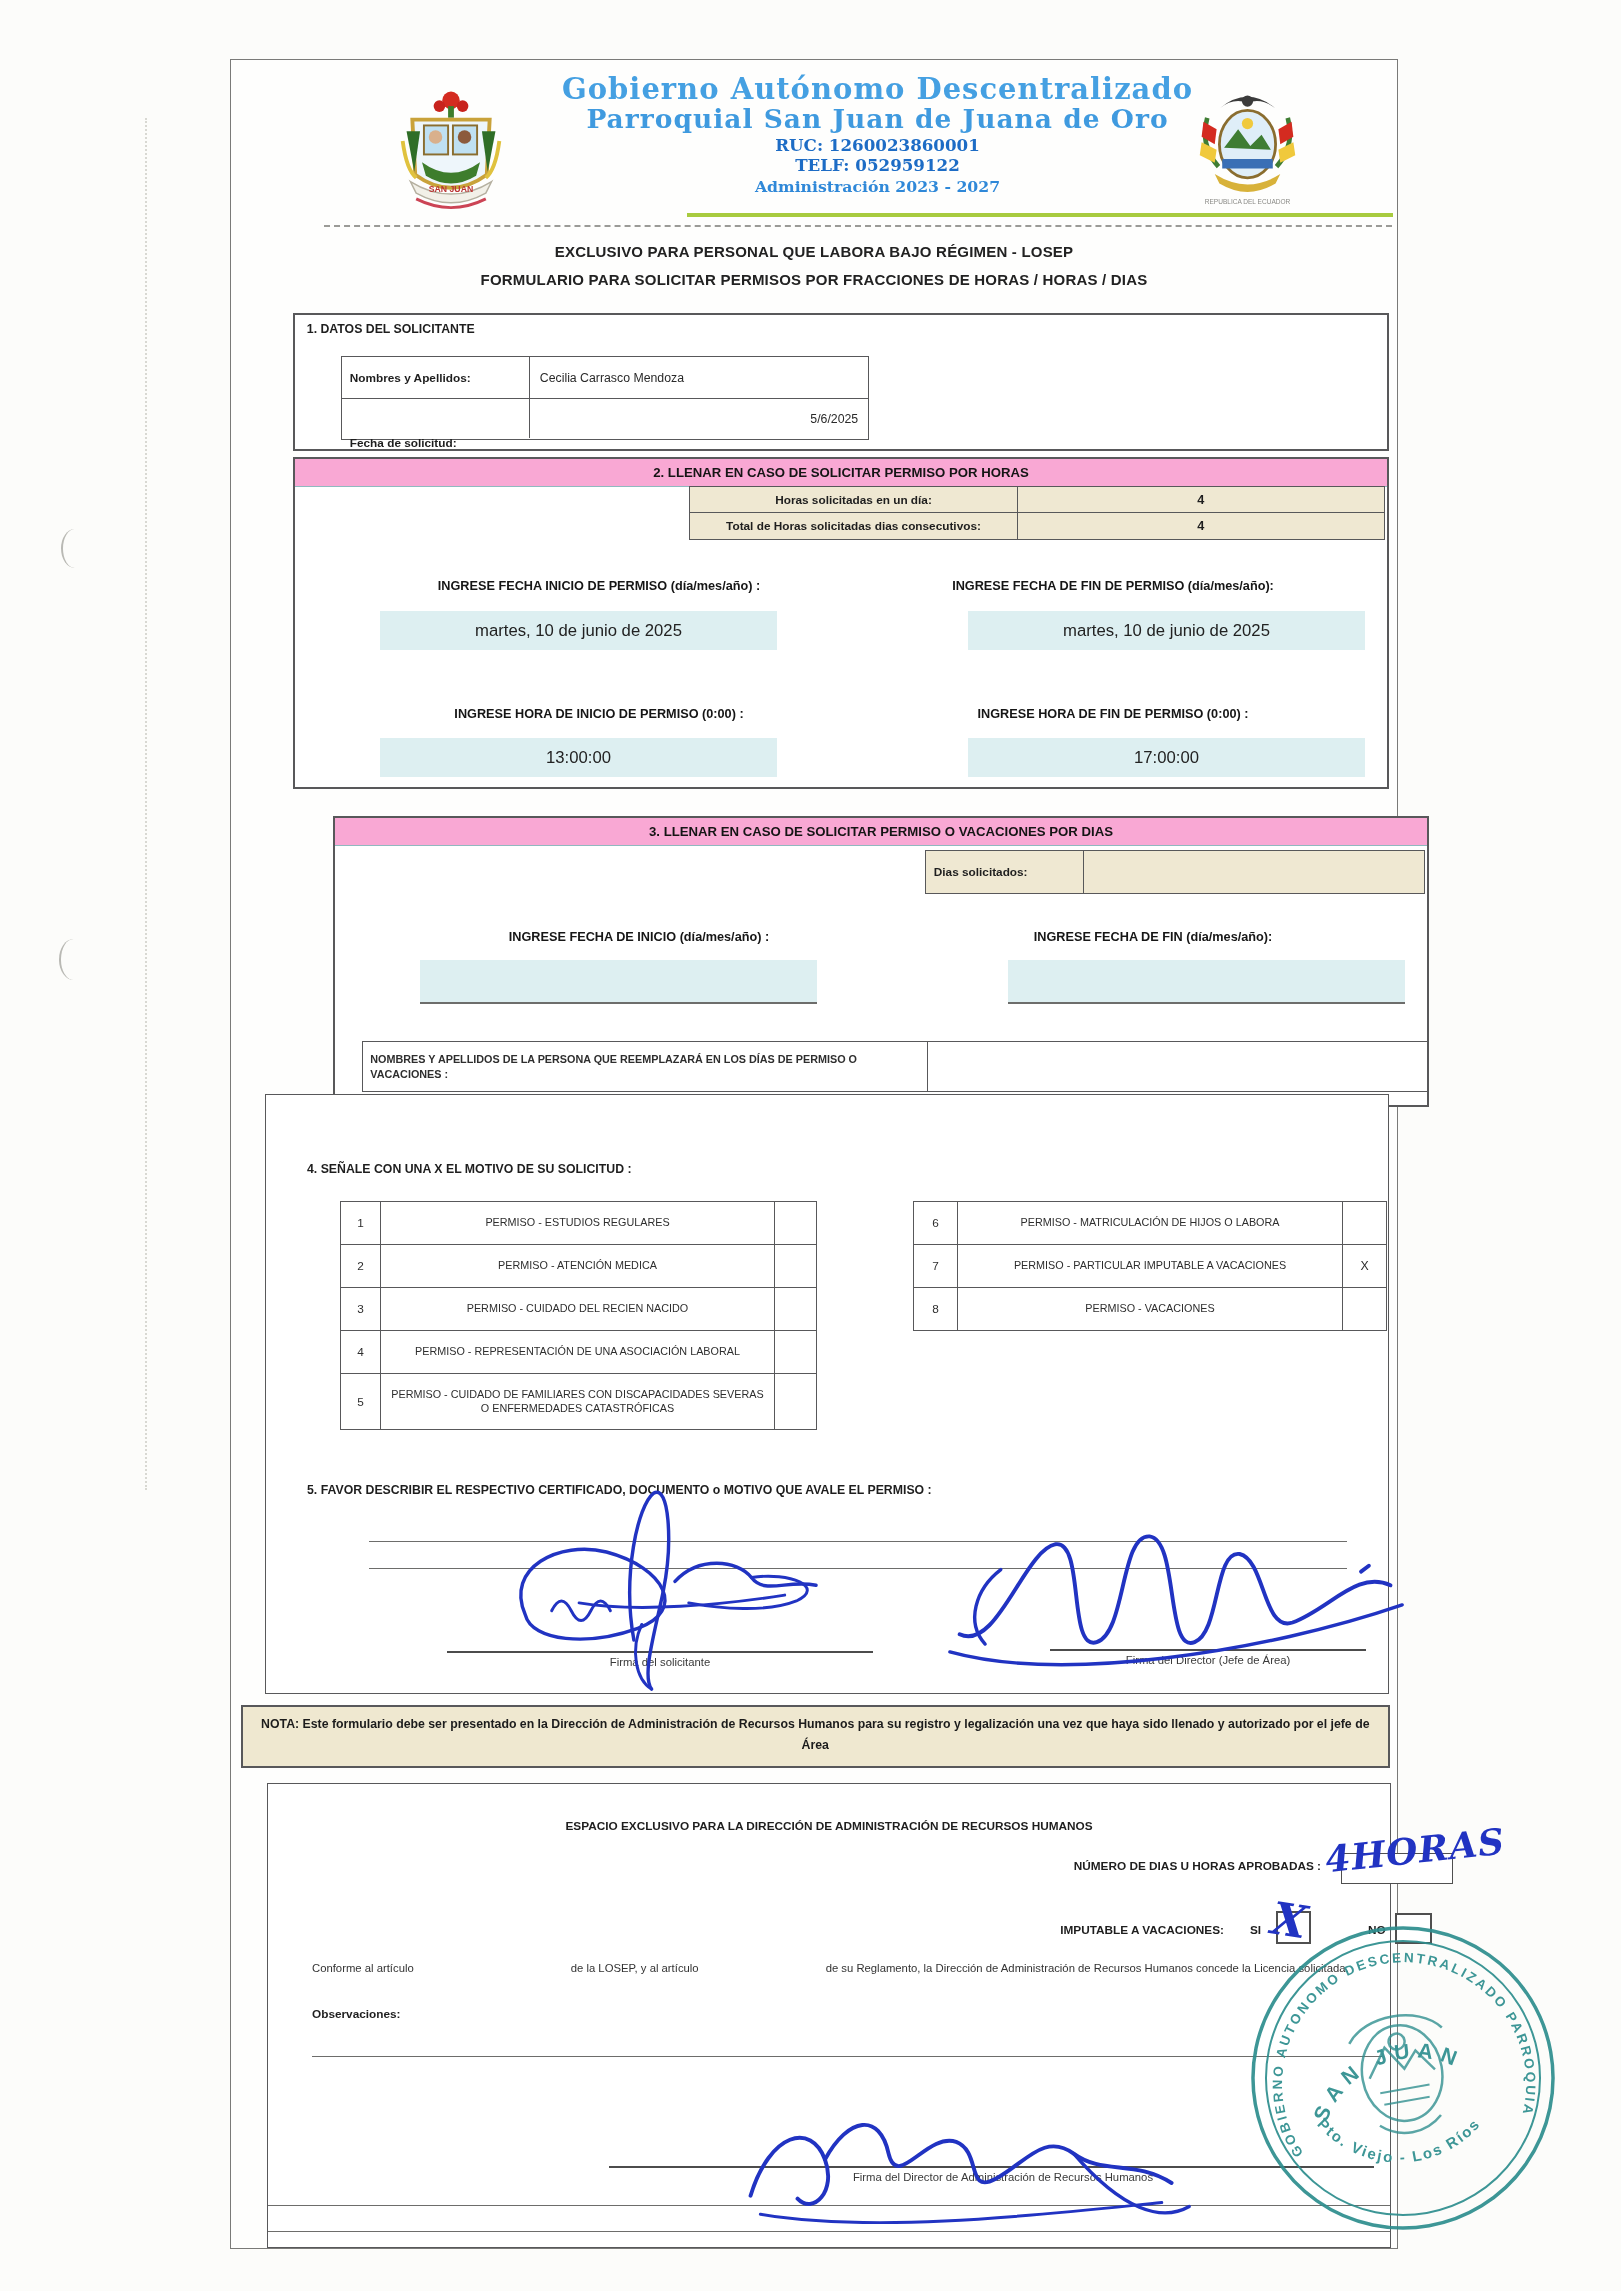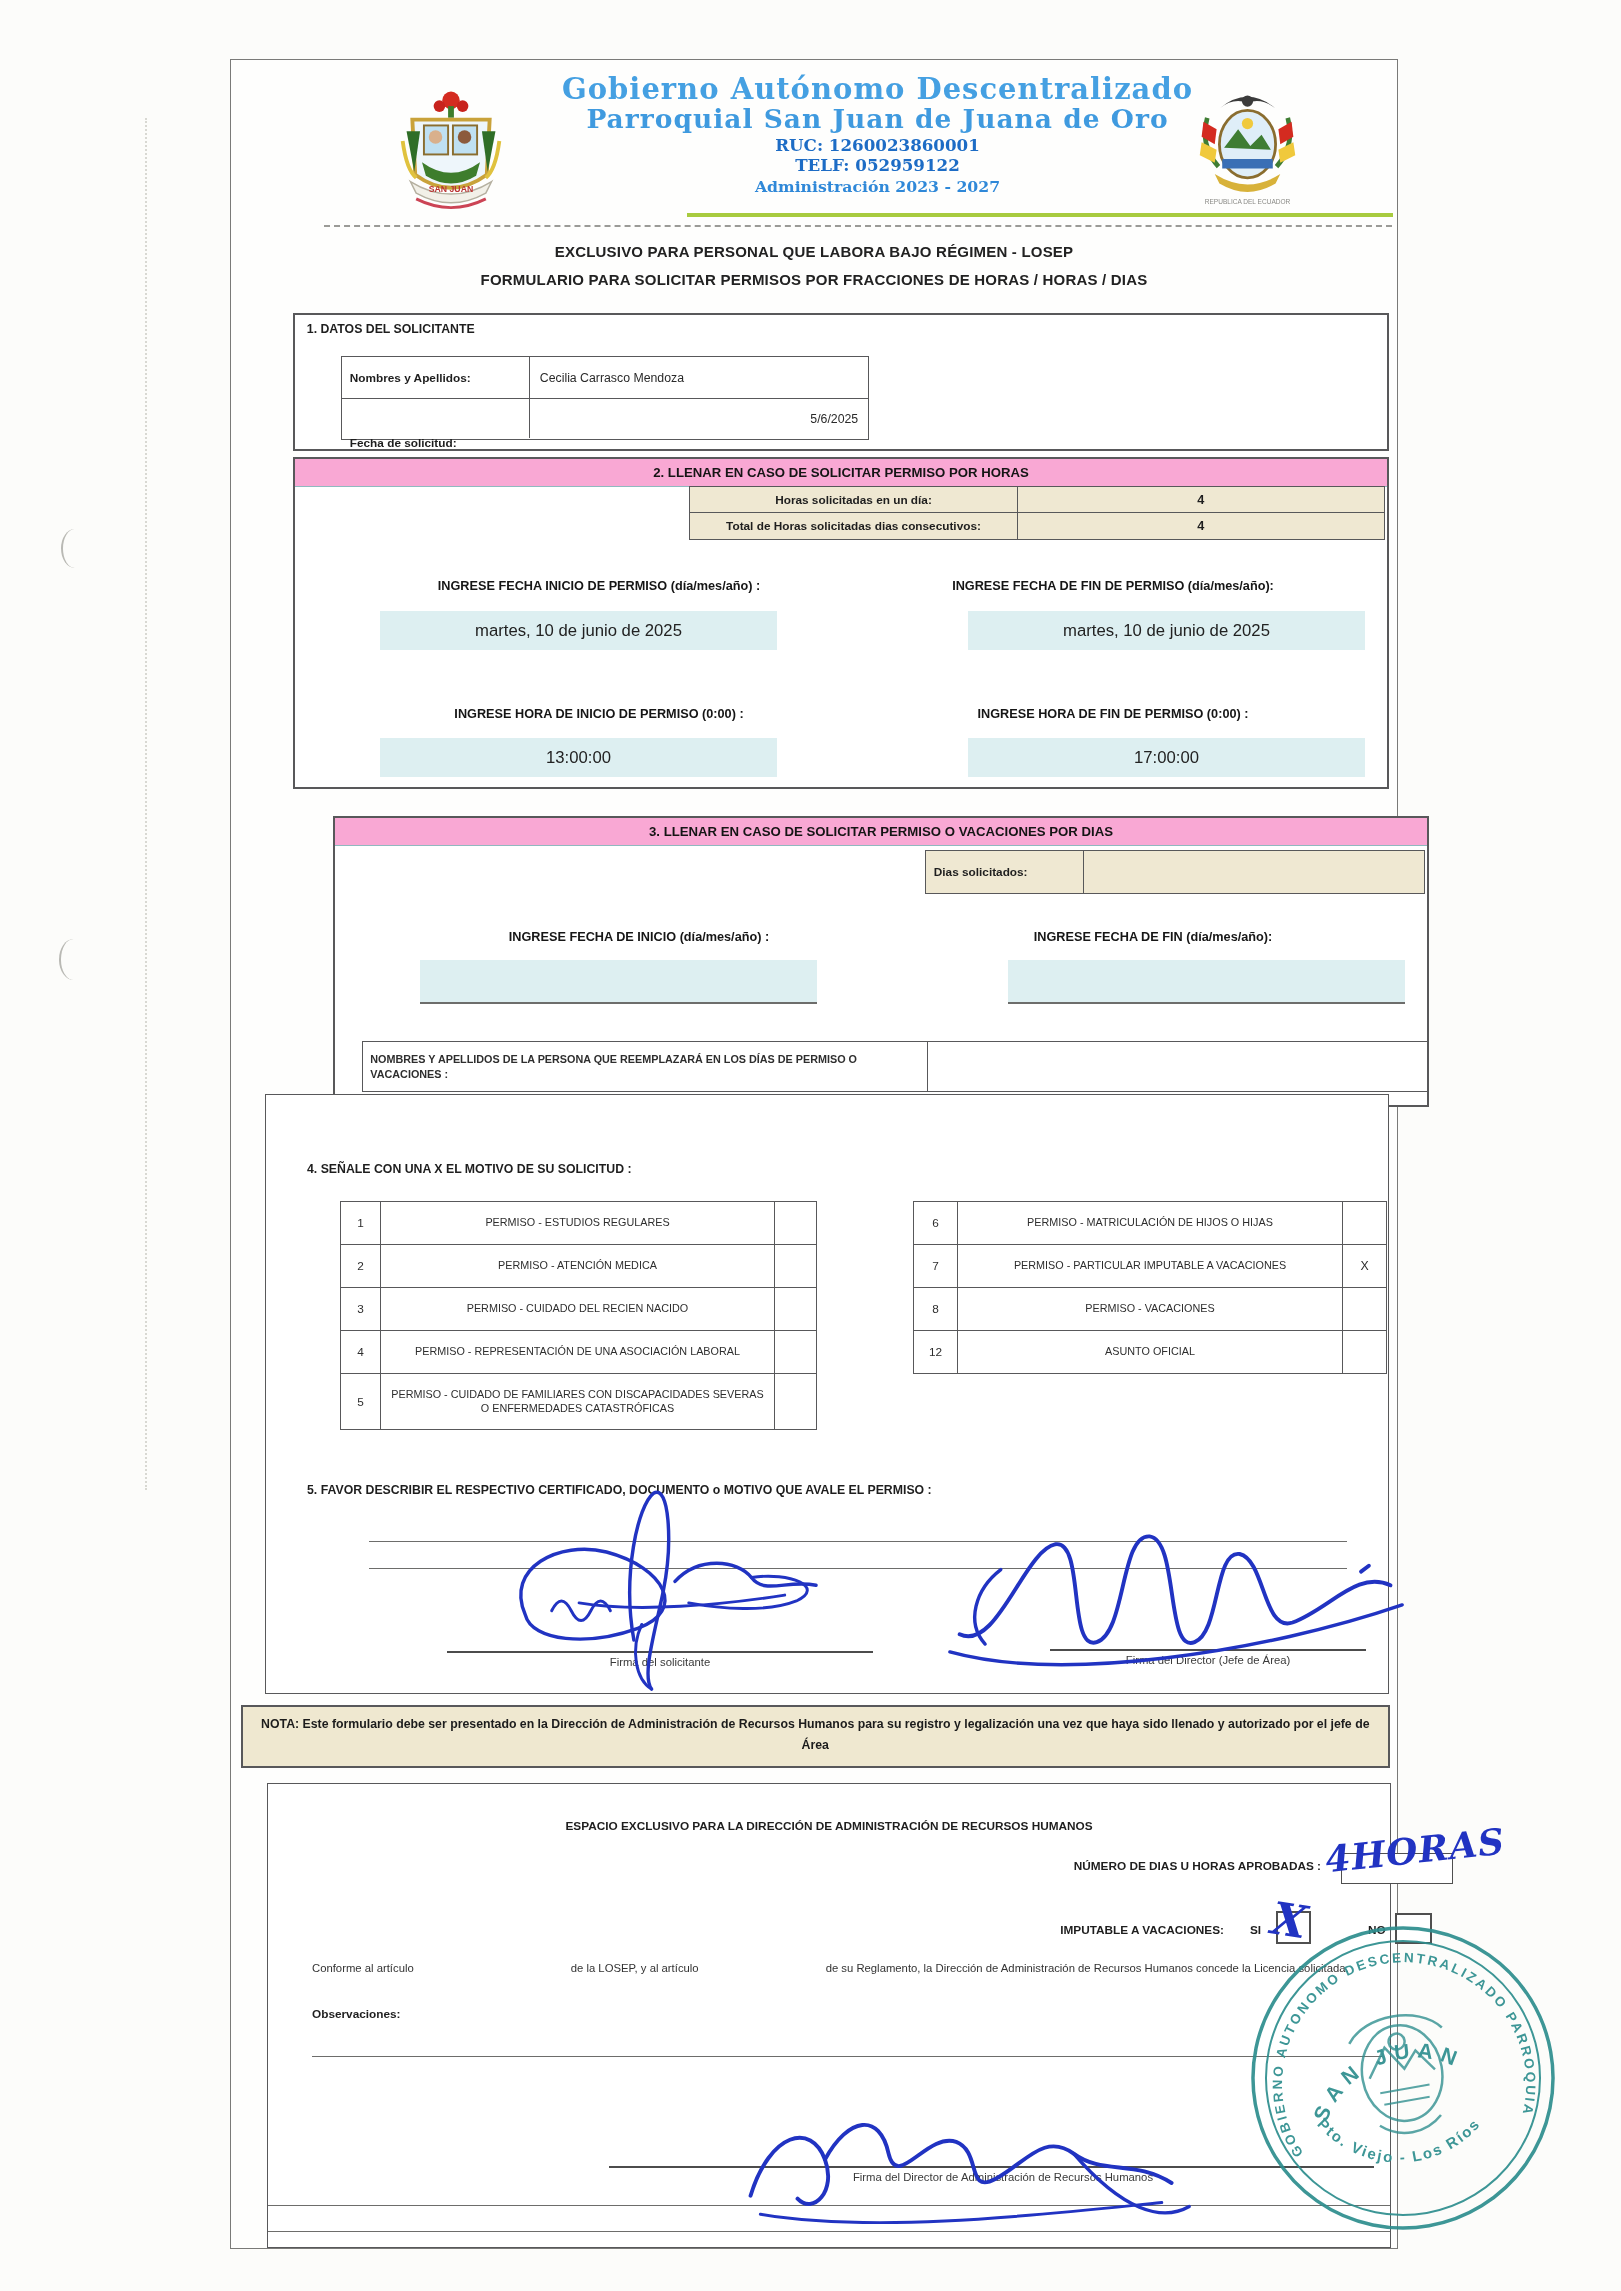--- a/index.html
+++ b/index.html
@@ -205,36 +205,31 @@
         <div class="mrow" style="height:55px;">
           <div class="mnum">5</div>
           <div class="mlabel">PERMISO - CUIDADO DE FAMILIARES CON DISCAPACIDADES SEVERAS O ENFERMEDADES CATASTRÓFICAS</div>
           <div class="mmark"></div>
         </div>
       </div>
 
       <div class="abs mtable" style="left:647px;top:106px;width:472px;">
         <div class="mrow" style="height:42px;">
           <div class="mnum" style="width:43px;">6</div>
-          <div class="mlabel">PERMISO - MATRICULACIÓN DE HIJOS O HIJAS</div>
+          <div class="mlabel">PERMISO - MATRICULACIÓN DE HIJOS O LABORA</div>
           <div class="mmark" style="width:43px;"></div>
         </div>
         <div class="mrow" style="height:42px;">
           <div class="mnum" style="width:43px;">7</div>
           <div class="mlabel">PERMISO - PARTICULAR IMPUTABLE A VACACIONES</div>
           <div class="mmark" style="width:43px;">X</div>
         </div>
         <div class="mrow" style="height:42px;">
           <div class="mnum" style="width:43px;">8</div>
           <div class="mlabel">PERMISO - VACACIONES</div>
-          <div class="mmark" style="width:43px;"></div>
-        </div>
-        <div class="mrow" style="height:42px;">
-          <div class="mnum" style="width:43px;">12</div>
-          <div class="mlabel">ASUNTO OFICIAL</div>
           <div class="mmark" style="width:43px;"></div>
         </div>
       </div>
 
       <div class="abs sec-label" style="left:41px;top:388px;">5. FAVOR DESCRIBIR EL RESPECTIVO CERTIFICADO, DOCUMENTO o MOTIVO QUE AVALE EL PERMISO :</div>
       <div class="abs line" style="left:103px;top:446px;width:978px;"></div>
       <div class="abs line" style="left:103px;top:473px;width:978px;"></div>
 
       <div class="abs dline" style="left:181px;top:556px;width:426px;"></div>
       <div class="abs siglabel" style="left:181px;top:561px;width:426px;">Firma del solicitante</div>

